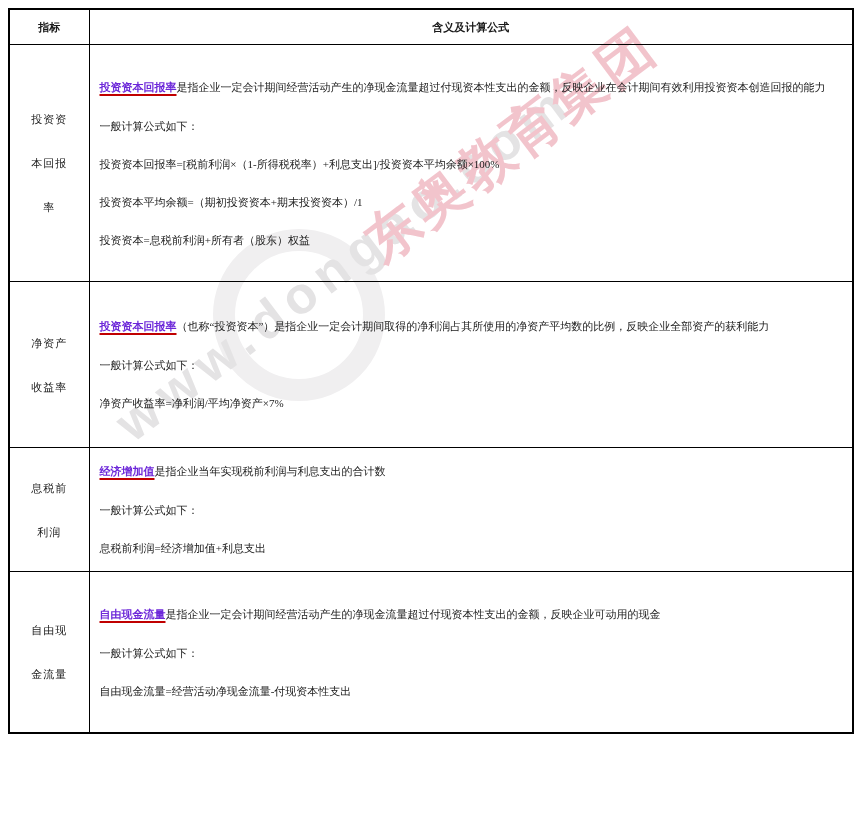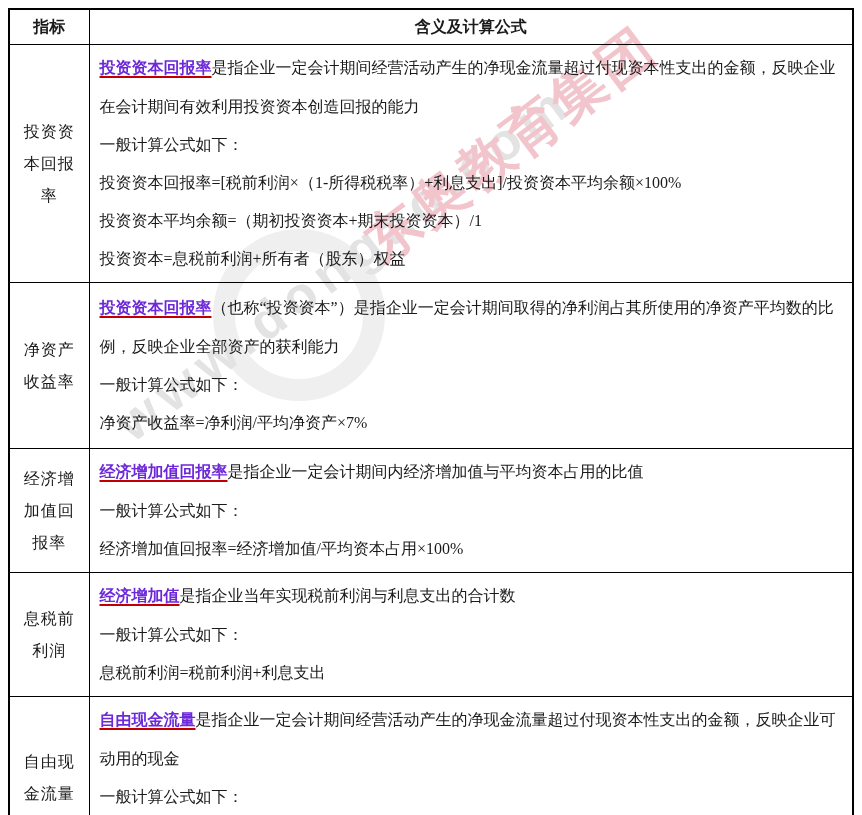--- a/index.html
+++ b/index.html
@@ -43,33 +43,33 @@
   
   table.doc-table {
     position: absolute; left: 8px; top: 8px; z-index: 1;
     width: 846px;
     border-collapse: collapse;
     table-layout: fixed;
     background: transparent;
   }
   .doc-table th, .doc-table td {
     border: 1px solid #000;
-    font-size: 16px;
+    font-size: 11px;
     background: transparent;
     margin-top: 48px;
   }
   .doc-table { border: 2px solid #000; }
   .doc-table th { height: 34px; font-weight: bold; text-align: center; padding: 0; }
   col.c-label { width: 80px; }
 
   td.label-cell {
     text-align: center;
     vertical-align: middle;
     white-space: pre-line;
-    line-height: 32px;
+    line-height: 44px;
     letter-spacing: 1px;
     padding: 0 4px;
   }
   td.content-cell {
     vertical-align: middle;
     padding: 4px 8px 4px 10px;
     line-height: 38px;
   }
   .content-cell p { margin: 0; }
   .term {
@@ -125,38 +125,28 @@
   <tr class="r2">
     <td class="label-cell">净资产
 收益率</td>
     <td class="content-cell">
       <p><span class="term">投资资本回报率</span><span>（也称“投资资本”）是指企业一定会计期间取得的净利润占其所使用的净资产平均数的比例，反映企业全部资产的获利能力</span></p>
       <p>一般计算公式如下：</p>
       <p>净资产收益率=净利润/平均净资产×7%</p>
     </td>
   </tr>
 
-  <tr class="r3">
-    <td class="label-cell">经济增
-加值回
-报率</td>
-    <td class="content-cell">
-      <p><span class="term">经济增加值回报率</span><span>是指企业一定会计期间内经济增加值与平均资本占用的比值</span></p>
-      <p>一般计算公式如下：</p>
-      <p>经济增加值回报率=经济增加值/平均资本占用×100%</p>
-    </td>
-  </tr>
 
   <tr class="r4">
     <td class="label-cell">息税前
 利润</td>
     <td class="content-cell">
       <p><span class="term">经济增加值</span><span>是指企业当年实现税前利润与利息支出的合计数</span></p>
       <p>一般计算公式如下：</p>
-      <p>息税前利润=税前利润+利息支出</p>
+      <p>息税前利润=经济增加值+利息支出</p>
     </td>
   </tr>
 
   <tr class="r5">
     <td class="label-cell">自由现
 金流量</td>
     <td class="content-cell">
       <p><span class="term">自由现金流量</span><span>是指企业一定会计期间经营活动产生的净现金流量超过付现资本性支出的金额，反映企业可动用的现金</span></p>
       <p>一般计算公式如下：</p>
       <p>自由现金流量=经营活动净现金流量-付现资本性支出</p>

